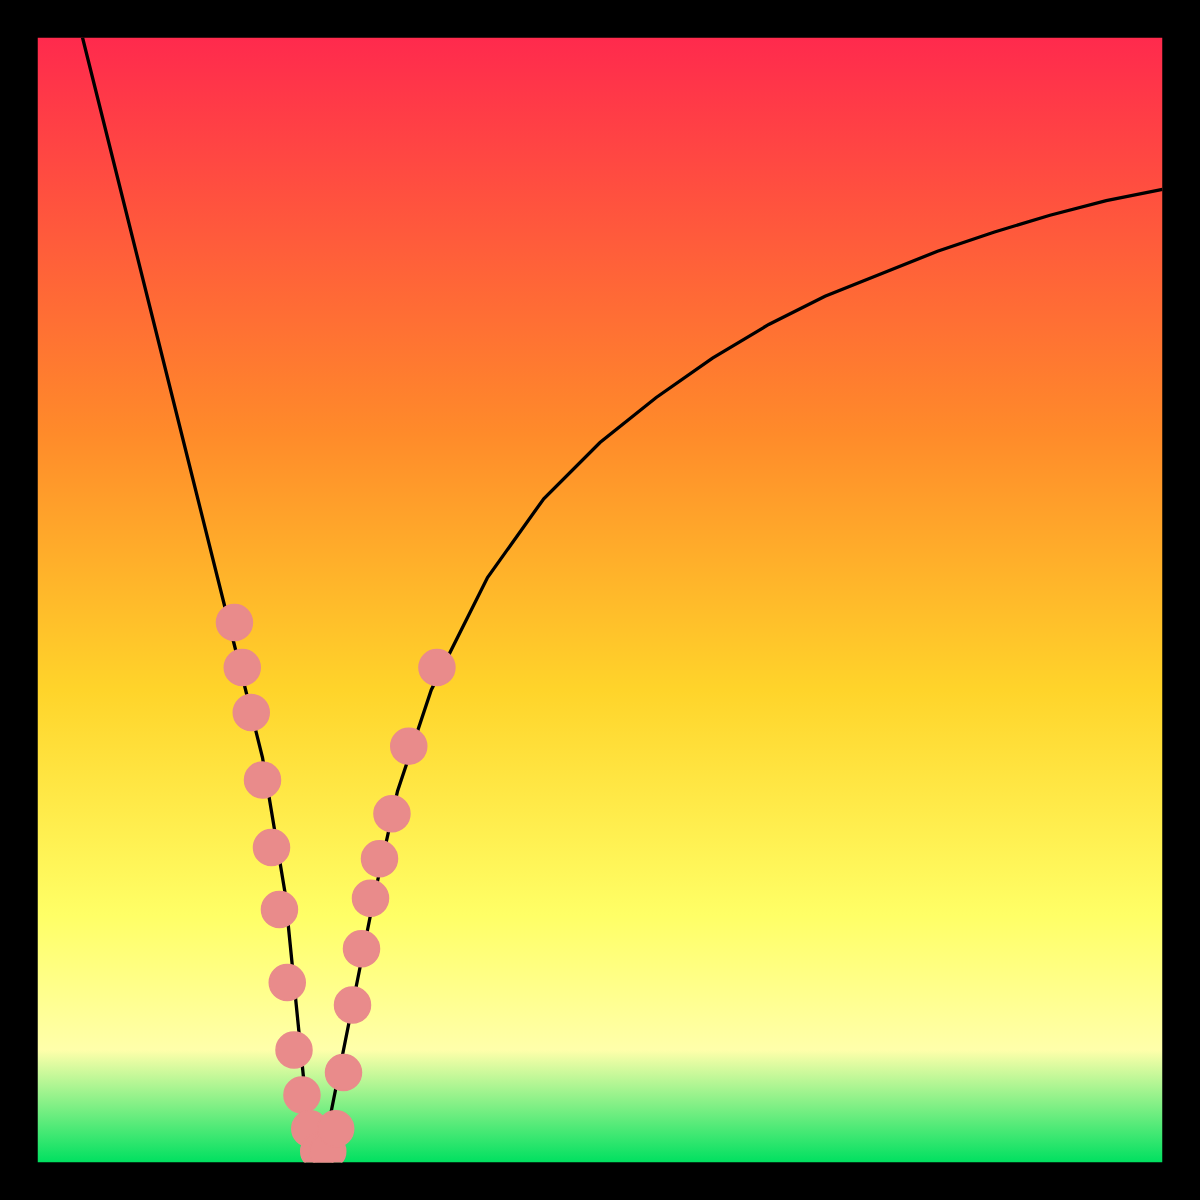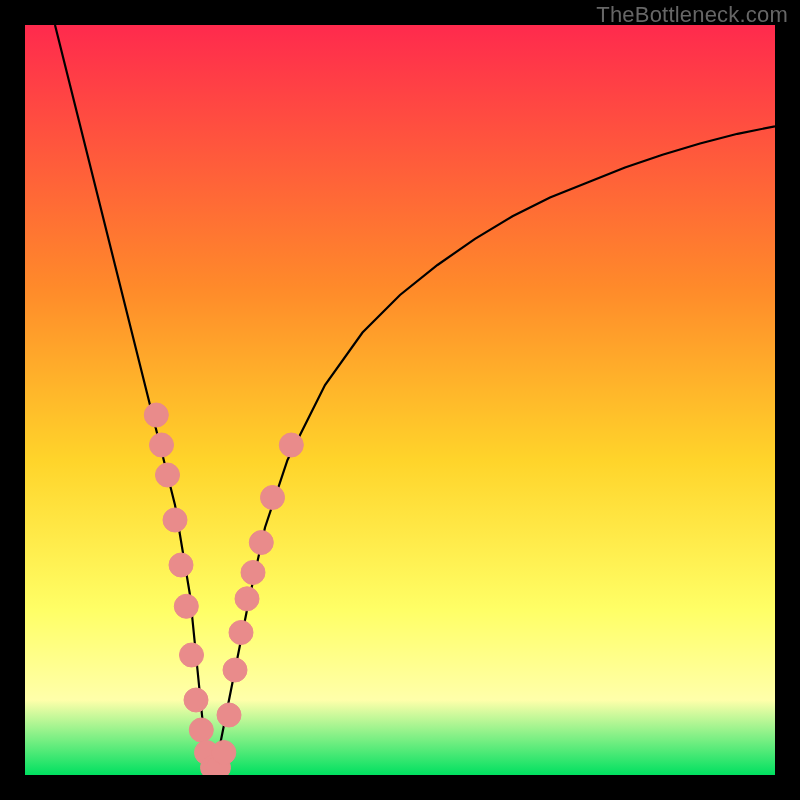--- a/index.html
+++ b/index.html
@@ -72,14 +72,13 @@
           <circle cx="210.0" cy="645.0" r="12.0" fill="#e98b8b" stroke="#e98b8b"></circle>
           <circle cx="216.0" cy="607.5" r="12.0" fill="#e98b8b" stroke="#e98b8b"></circle>
           <circle cx="222.0" cy="573.8" r="12.0" fill="#e98b8b" stroke="#e98b8b"></circle>
           <circle cx="228.0" cy="547.5" r="12.0" fill="#e98b8b" stroke="#e98b8b"></circle>
           <circle cx="236.3" cy="517.5" r="12.0" fill="#e98b8b" stroke="#e98b8b"></circle>
           <circle cx="247.5" cy="472.5" r="12.0" fill="#e98b8b" stroke="#e98b8b"></circle>
           <circle cx="266.3" cy="420.0" r="12.0" fill="#e98b8b" stroke="#e98b8b"></circle>
         </g>
     </svg>
   </div>
-  <div class="watermark">TheBottleneck.com</div>
 </div>
 
 </body></html>

